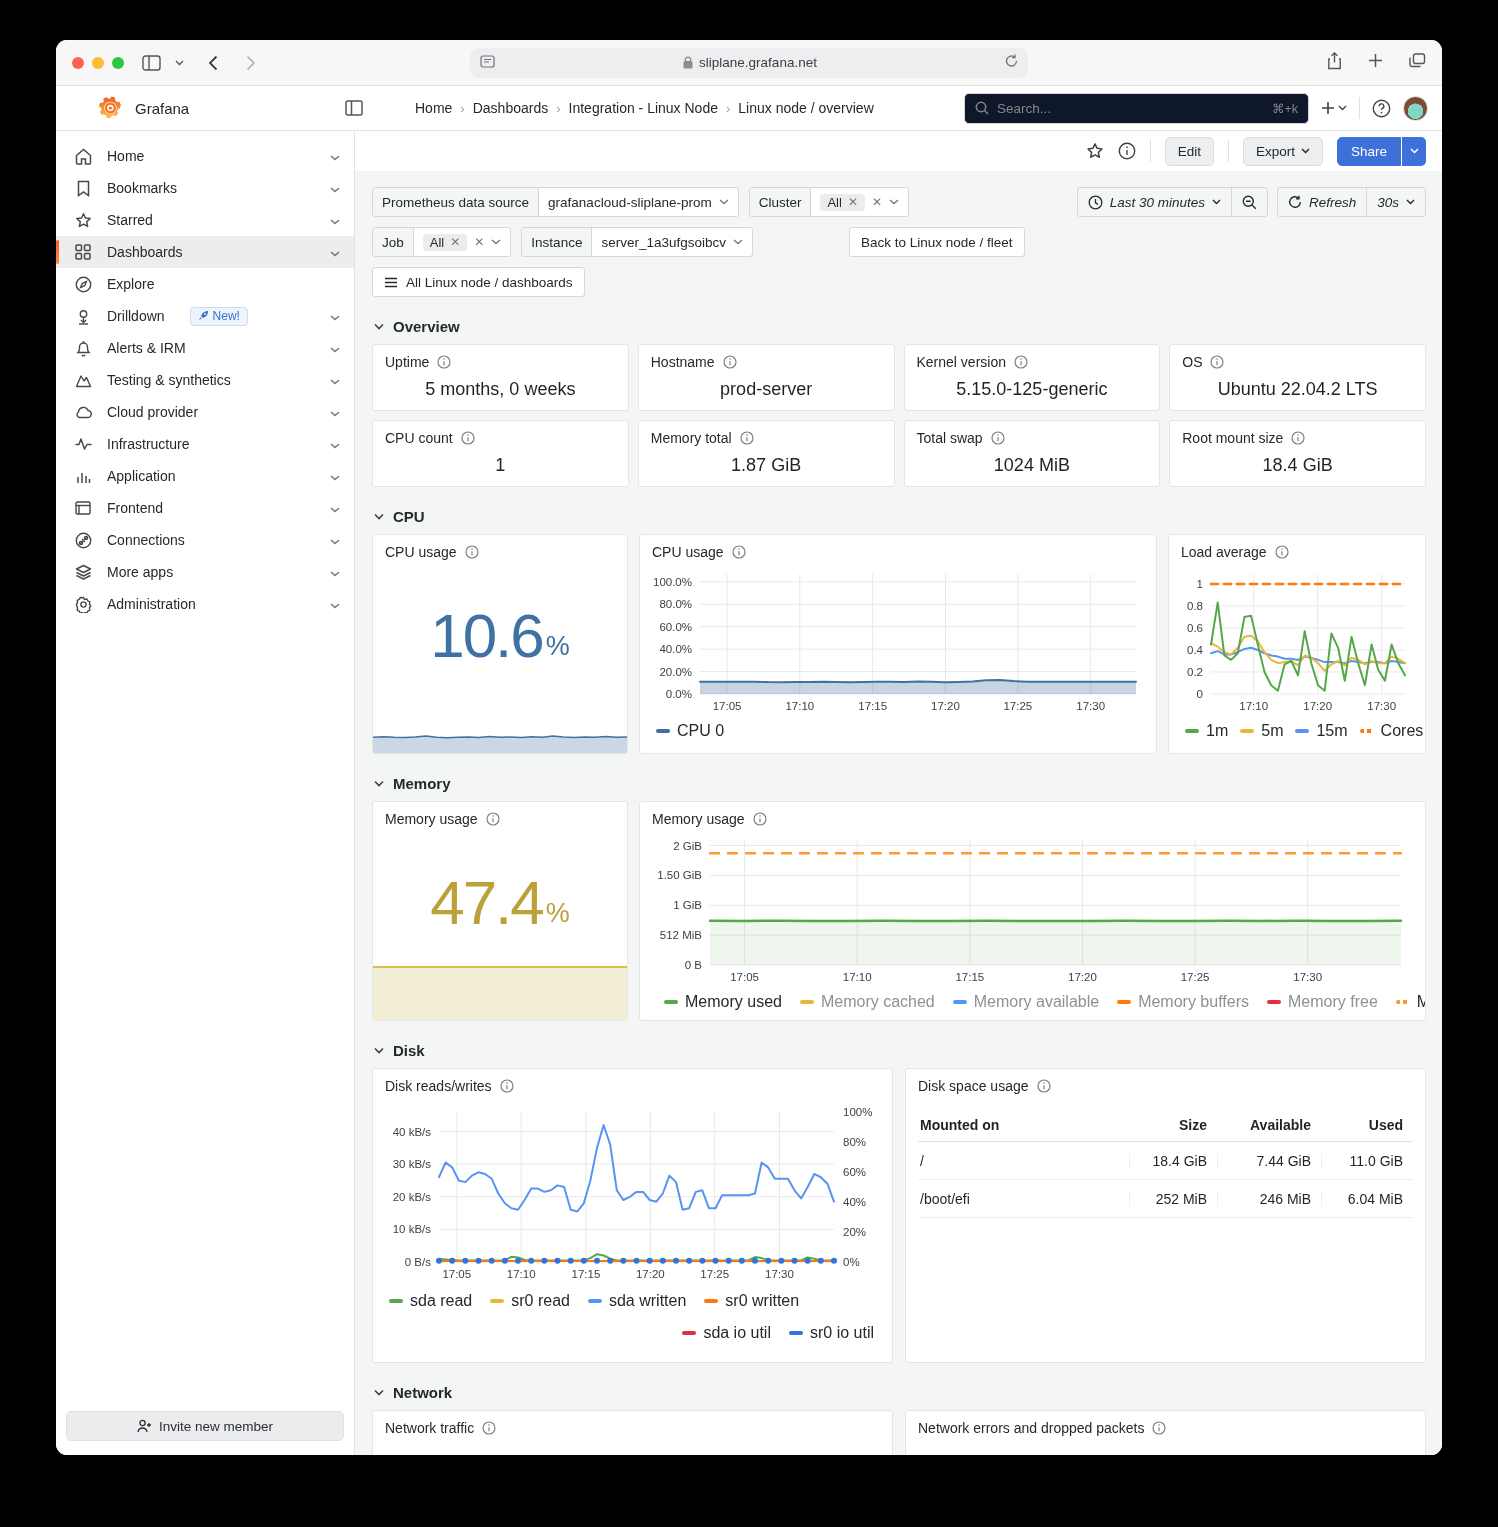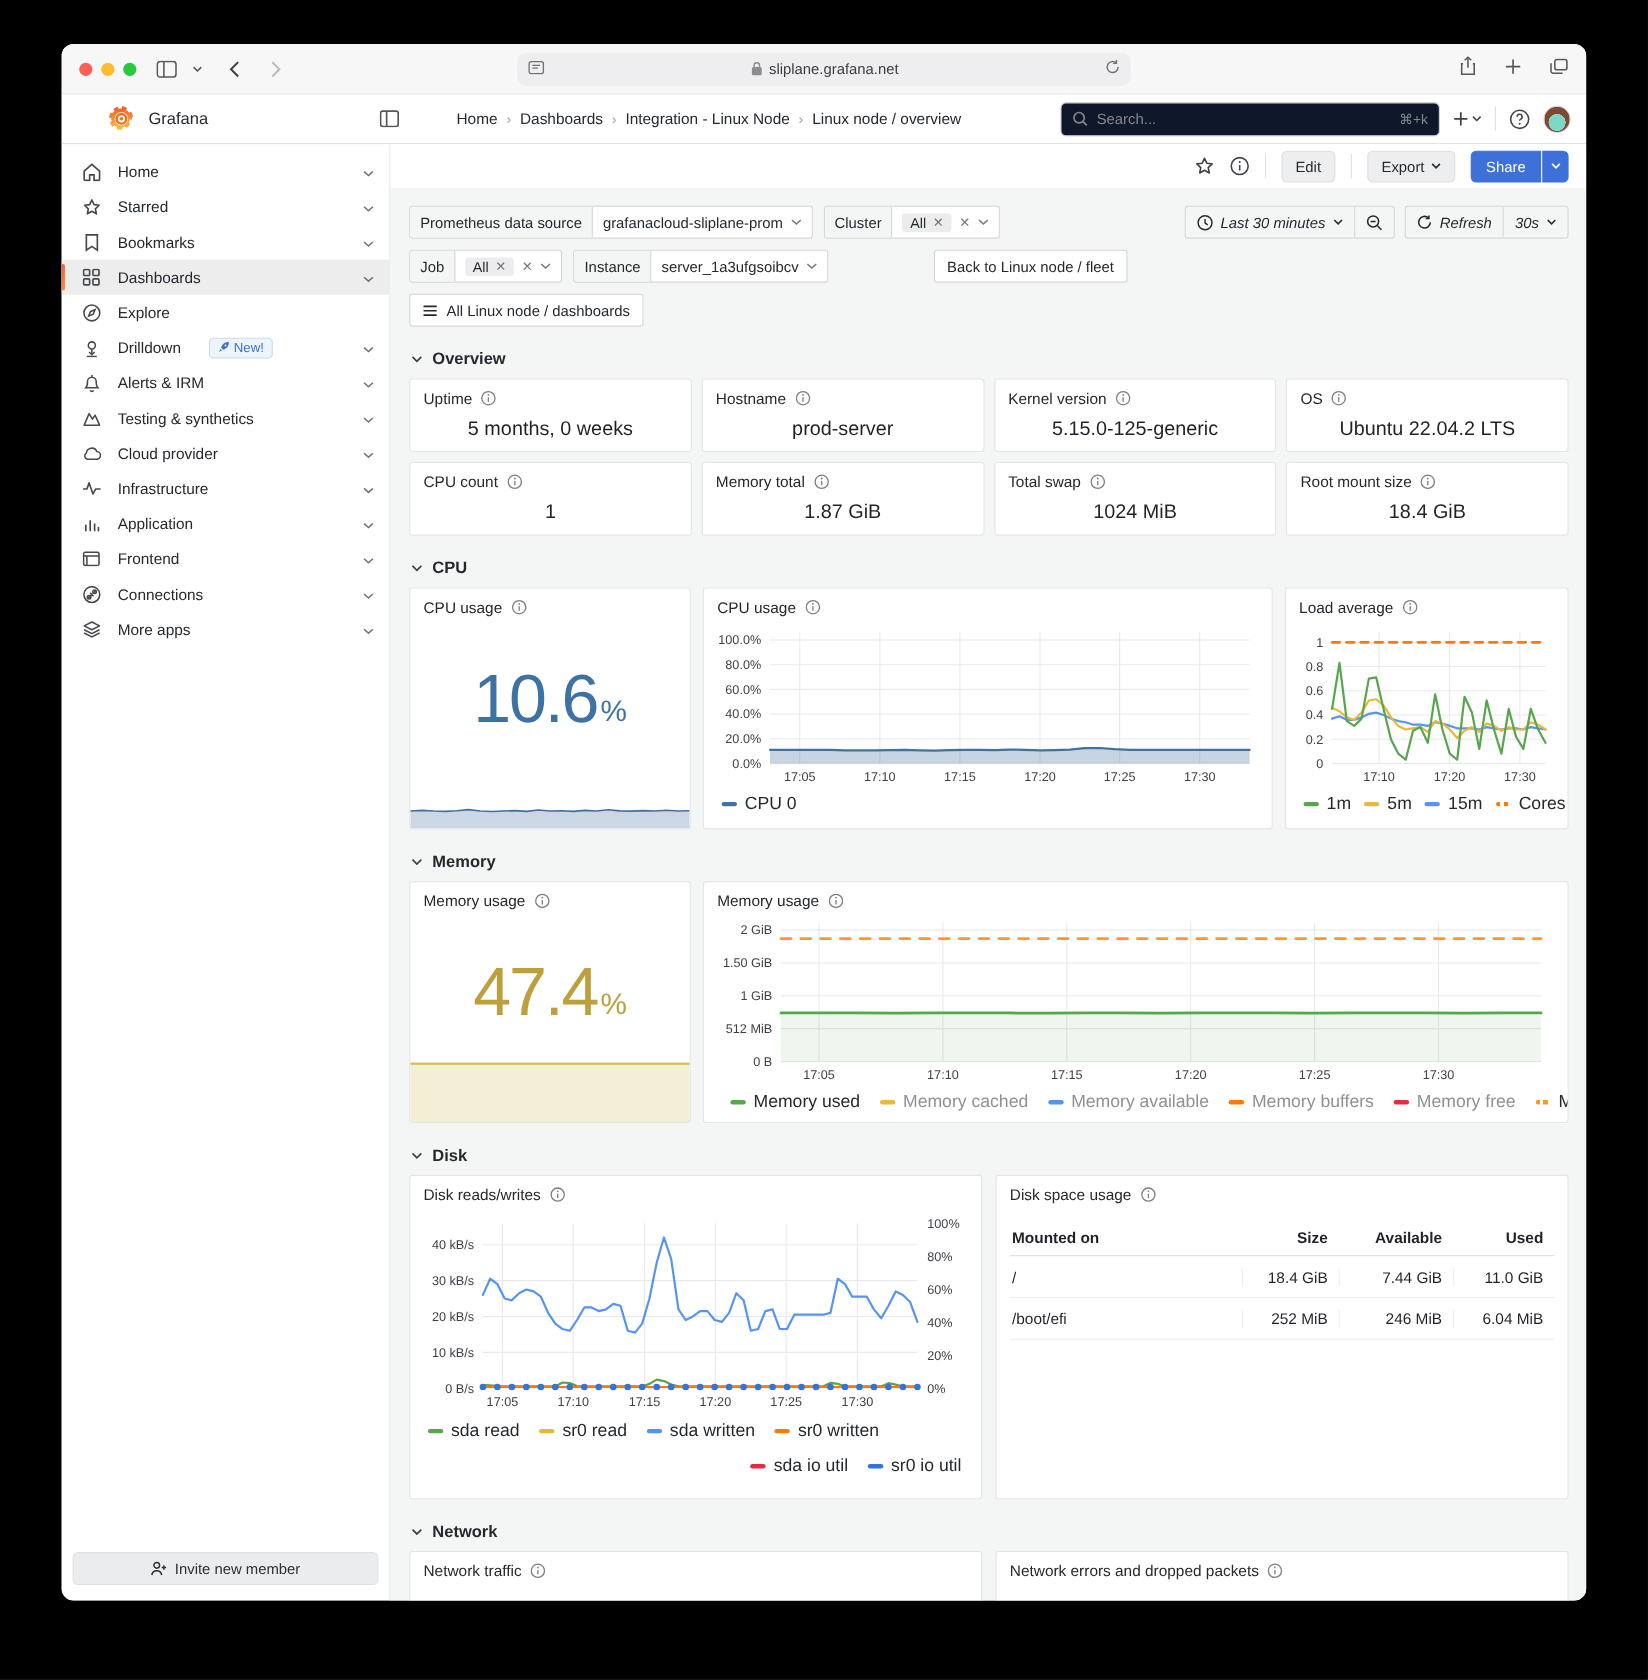--- a/index.html
+++ b/index.html
@@ -292,36 +292,36 @@
                 <path d="M1.5 7.5L8.5 1.5l7 6v7.5a1 1 0 0 1-1 1h-4v-5h-4v5h-4a1 1 0 0 1-1-1z"></path>
               </svg>
             </span>
           <span>Home</span>
           <span class="chev"><svg width="10" height="6" viewBox="0 0 10 6" fill="none" stroke="currentColor" stroke-width="1.4">
                 <path d="M1 1l4 3.6L9 1"></path>
               </svg></span>
         </div>
         <div class="nav-item">
           <span class="nico">
+              <svg width="13" height="17" viewBox="0 0 13 17" fill="none" stroke="currentColor" stroke-width="1.5">
+                <path d="M1.5 1.5h10v14l-5-3.5-5 3.5z"></path>
+              </svg>
+            </span>
+          <span>Bookmarks</span>
+          <span class="chev"><svg width="10" height="6" viewBox="0 0 10 6" fill="none" stroke="currentColor" stroke-width="1.4">
+                <path d="M1 1l4 3.6L9 1"></path>
+              </svg></span>
+        </div>
+        <div class="nav-item">
+          <span class="nico">
               <svg width="17" height="17" viewBox="0 0 17 17" fill="none" stroke="currentColor" stroke-width="1.5">
                 <path d="M8.5 1.8l2 4.2 4.6.6-3.4 3.2.9 4.6-4.1-2.3-4.1 2.3.9-4.6L1.9 6.6l4.6-.6z" stroke-linejoin="round"></path>
               </svg>
             </span>
           <span>Starred</span>
-          <span class="chev"><svg width="10" height="6" viewBox="0 0 10 6" fill="none" stroke="currentColor" stroke-width="1.4">
-                <path d="M1 1l4 3.6L9 1"></path>
-              </svg></span>
-        </div>
-        <div class="nav-item">
-          <span class="nico">
-              <svg width="13" height="17" viewBox="0 0 13 17" fill="none" stroke="currentColor" stroke-width="1.5">
-                <path d="M1.5 1.5h10v14l-5-3.5-5 3.5z"></path>
-              </svg>
-            </span>
-          <span>Bookmarks</span>
           <span class="chev"><svg width="10" height="6" viewBox="0 0 10 6" fill="none" stroke="currentColor" stroke-width="1.4">
                 <path d="M1 1l4 3.6L9 1"></path>
               </svg></span>
         </div>
         <div class="nav-item active">
           <span class="nico">
               <svg width="16" height="16" viewBox="0 0 16 16" fill="none" stroke="currentColor" stroke-width="1.5">
                 <rect x="1" y="1" width="5.5" height="5.5" rx="1"></rect>
                 <rect x="9.5" y="1" width="5.5" height="5.5" rx="1"></rect>
                 <rect x="1" y="9.5" width="5.5" height="5.5" rx="1"></rect>
@@ -452,20 +452,32 @@
         </div>
         <div class="nav-item">
           <span class="nico">
               <svg width="17" height="16" viewBox="0 0 17 16" fill="none" stroke="currentColor" stroke-width="1.4" stroke-linejoin="round">
                 <path d="M8.5 1.5L15.5 5 8.5 8.5 1.5 5z"></path>
                 <path d="M1.5 8.5l7 3.5 7-3.5"></path>
                 <path d="M1.5 11.5l7 3.5 7-3.5"></path>
               </svg>
             </span>
           <span>More apps</span>
+          <span class="chev"><svg width="10" height="6" viewBox="0 0 10 6" fill="none" stroke="currentColor" stroke-width="1.4">
+                <path d="M1 1l4 3.6L9 1"></path>
+              </svg></span>
+        </div>
+        <div class="nav-item">
+          <span class="nico">
+              <svg width="17" height="17" viewBox="0 0 17 17" fill="none" stroke="currentColor" stroke-width="1.4">
+                <circle cx="8.5" cy="8.5" r="2.6"></circle>
+                <path d="M8.5 1.3l1 2.1 2.3-.4 1 1.9 2 .9-.4 2.3 1.3 1.9-1.3 1.9.4 2.3-2 .9-1 1.9-2.3-.4-1 2.1-1-2.1-2.3.4-1-1.9-2-.9.4-2.3L1.3 8.5l1.3-1.9-.4-2.3 2-.9 1-1.9 2.3.4z" stroke-linejoin="round"></path>
+              </svg>
+            </span>
+          <span>Administration</span>
           <span class="chev"><svg width="10" height="6" viewBox="0 0 10 6" fill="none" stroke="currentColor" stroke-width="1.4">
                 <path d="M1 1l4 3.6L9 1"></path>
               </svg></span>
         </div>
         <div class="sidebar-bottom">
           <button class="invite-btn">
             <svg width="15" height="14" viewBox="0 0 15 14" fill="none" stroke="#2c2f33" stroke-width="1.3">
                 <circle cx="5.5" cy="4" r="2.6"></circle>
                 <path d="M1 13c.4-2.7 2.2-4 4.5-4s4.1 1.3 4.5 4"></path>
                 <line x1="12" y1="4" x2="12" y2="8"></line>

